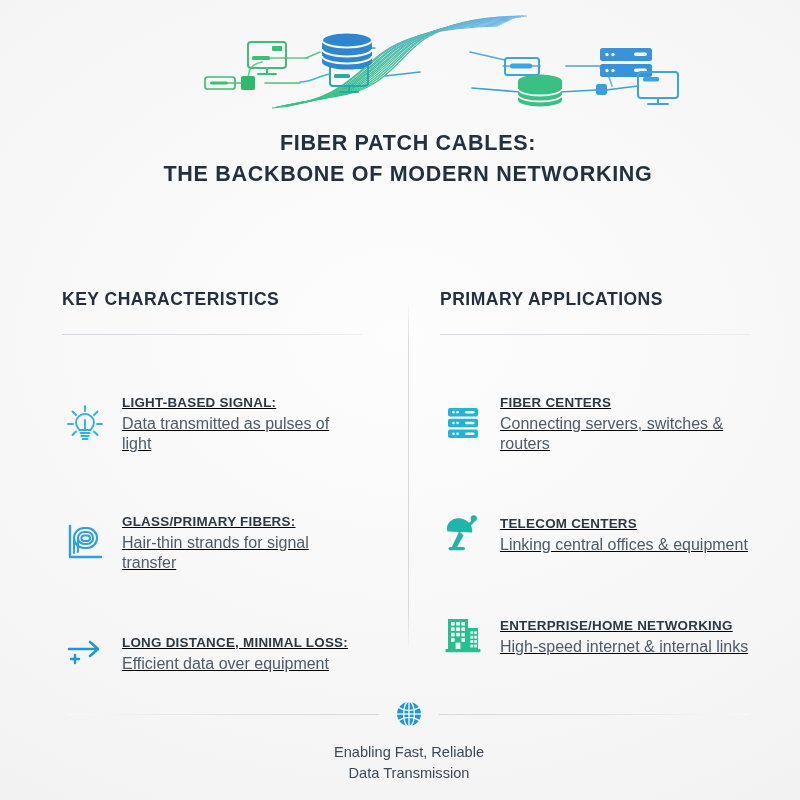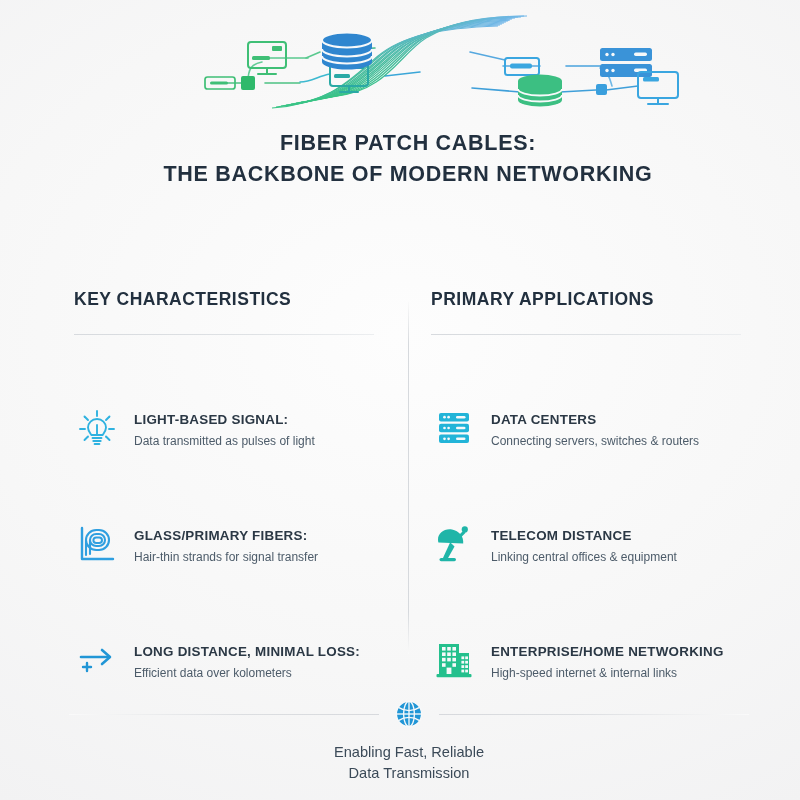--- a/index.html
+++ b/index.html
@@ -54,42 +54,43 @@
     position: absolute;
     left: 0;
     top: 288px;
     width: 800px;
     height: 370px;
   }
   .col {
     position: absolute;
     top: 0;
   }
-  .col-left  { left: 74px;  width: 300px; }
-  .col-right { left: 431px; width: 310px; }
+  .col-left  { left: 62px;  width: 300px; }
+  .col-right { left: 440px; width: 310px; }
 
   .col-heading {
     font-size: 17.5px;
     font-weight: bold;
     letter-spacing: 0.5px;
     color: #22303f;
     margin: 0;
     padding: 0;
     line-height: 22px;
   }
   .col-rule {
     margin-top: 24px;
     height: 1px;
     background: linear-gradient(to right, #d7dade 0%, #dfe2e5 60%, #eceef0 100%);
   }
 
   .item {
     display: flex;
-    align-items: flex-end;
-    margin-top: 70px;
+    align-items: center;
+    margin-top: 56px;
+    text-decoration: underline;
   }
   .item:first-of-type { margin-top: 42px; }
 
   .item-icon {
     flex: 0 0 46px;
     width: 46px;
     height: 46px;
     margin-right: 14px;
     display: flex;
     align-items: center;
@@ -99,21 +100,21 @@
 
   .item-text { padding-top: 3px; }
   .item-title {
     font-size: 13.4px;
     font-weight: bold;
     letter-spacing: 0.25px;
     color: #2b3845;
     line-height: 18px;
   }
   .item-desc {
-    font-size: 12px;
+    font-size: 16px;
     color: #4c5b69;
     line-height: 20px;
     margin-top: 2px;
   }
 
   .v-divider {
     position: absolute;
     left: 408px;
     top: 14px;
     width: 1px;
@@ -334,21 +335,21 @@
           <svg width="42" height="42" viewBox="0 0 42 42" xmlns="http://www.w3.org/2000/svg">
             <g stroke="#2196d6" fill="none" stroke-linecap="round" stroke-linejoin="round">
               <path d="M5,18 L33,18" stroke-width="2.6"></path>
               <path d="M26,11 L34,18 L26,25" stroke-width="2.6"></path>
               <path d="M11,24 L11,32 M7,28 L15,28" stroke-width="2.4"></path>
             </g>
           </svg>
         </div>
         <div class="item-text">
           <div class="item-title">LONG DISTANCE, MINIMAL LOSS:</div>
-          <div class="item-desc">Efficient data over kolometers</div>
+          <div class="item-desc">Efficient data over equipment</div>
         </div>
       </div>
     </div>
 
     <div class="col col-right">
       <h2 class="col-heading">PRIMARY APPLICATIONS</h2>
       <div class="col-rule"></div>
 
       <div class="item">
         <div class="item-icon">
@@ -365,39 +366,39 @@
               <circle cx="10.5" cy="20" r="1.35"></circle>
               <circle cx="14.6" cy="20" r="1.35"></circle>
               <rect x="22" y="18.7" width="9.5" height="2.6" rx="1.3"></rect>
               <circle cx="10.5" cy="30.8" r="1.35"></circle>
               <circle cx="14.6" cy="30.8" r="1.35"></circle>
               <rect x="22" y="29.5" width="9.5" height="2.6" rx="1.3"></rect>
             </g>
           </svg>
         </div>
         <div class="item-text">
-          <div class="item-title">DATA CENTERS</div>
+          <div class="item-title">FIBER CENTERS</div>
           <div class="item-desc">Connecting servers, switches &amp; routers</div>
         </div>
       </div>
 
       <div class="item">
         <div class="item-icon">
           <svg width="42" height="42" viewBox="0 0 42 42" xmlns="http://www.w3.org/2000/svg">
             <g fill="#1fb5a8">
               <path d="M5,16.5 C5,10 11.5,5.2 19,6.5 C26,7.7 31,13.6 30.2,20.4 L5.4,19.6 C5.1,18.6 5,17.5 5,16.5 Z"></path>
               <path d="M17.2,19.2 L21.5,23.5 L14.5,36 L9.5,36 Z"></path>
               <rect x="6.5" y="35" width="16.5" height="3.2" rx="1.6"></rect>
               <path d="M22.5,15.6 L30.5,7.6 L32.6,9.7 L24.6,17.7 Z"></path>
               <circle cx="31.8" cy="6.4" r="3.1"></circle>
             </g>
           </svg>
         </div>
         <div class="item-text">
-          <div class="item-title">TELECOM DISTANCE</div>
+          <div class="item-title">TELECOM CENTERS</div>
           <div class="item-desc">Linking central offices &amp; equipment</div>
         </div>
       </div>
 
       <div class="item">
         <div class="item-icon">
           <svg width="42" height="42" viewBox="0 0 42 42" xmlns="http://www.w3.org/2000/svg">
             <g fill="#24c08d">
               <rect x="6" y="5" width="20" height="31"></rect>
               <rect x="26" y="14" width="10" height="22"></rect>

